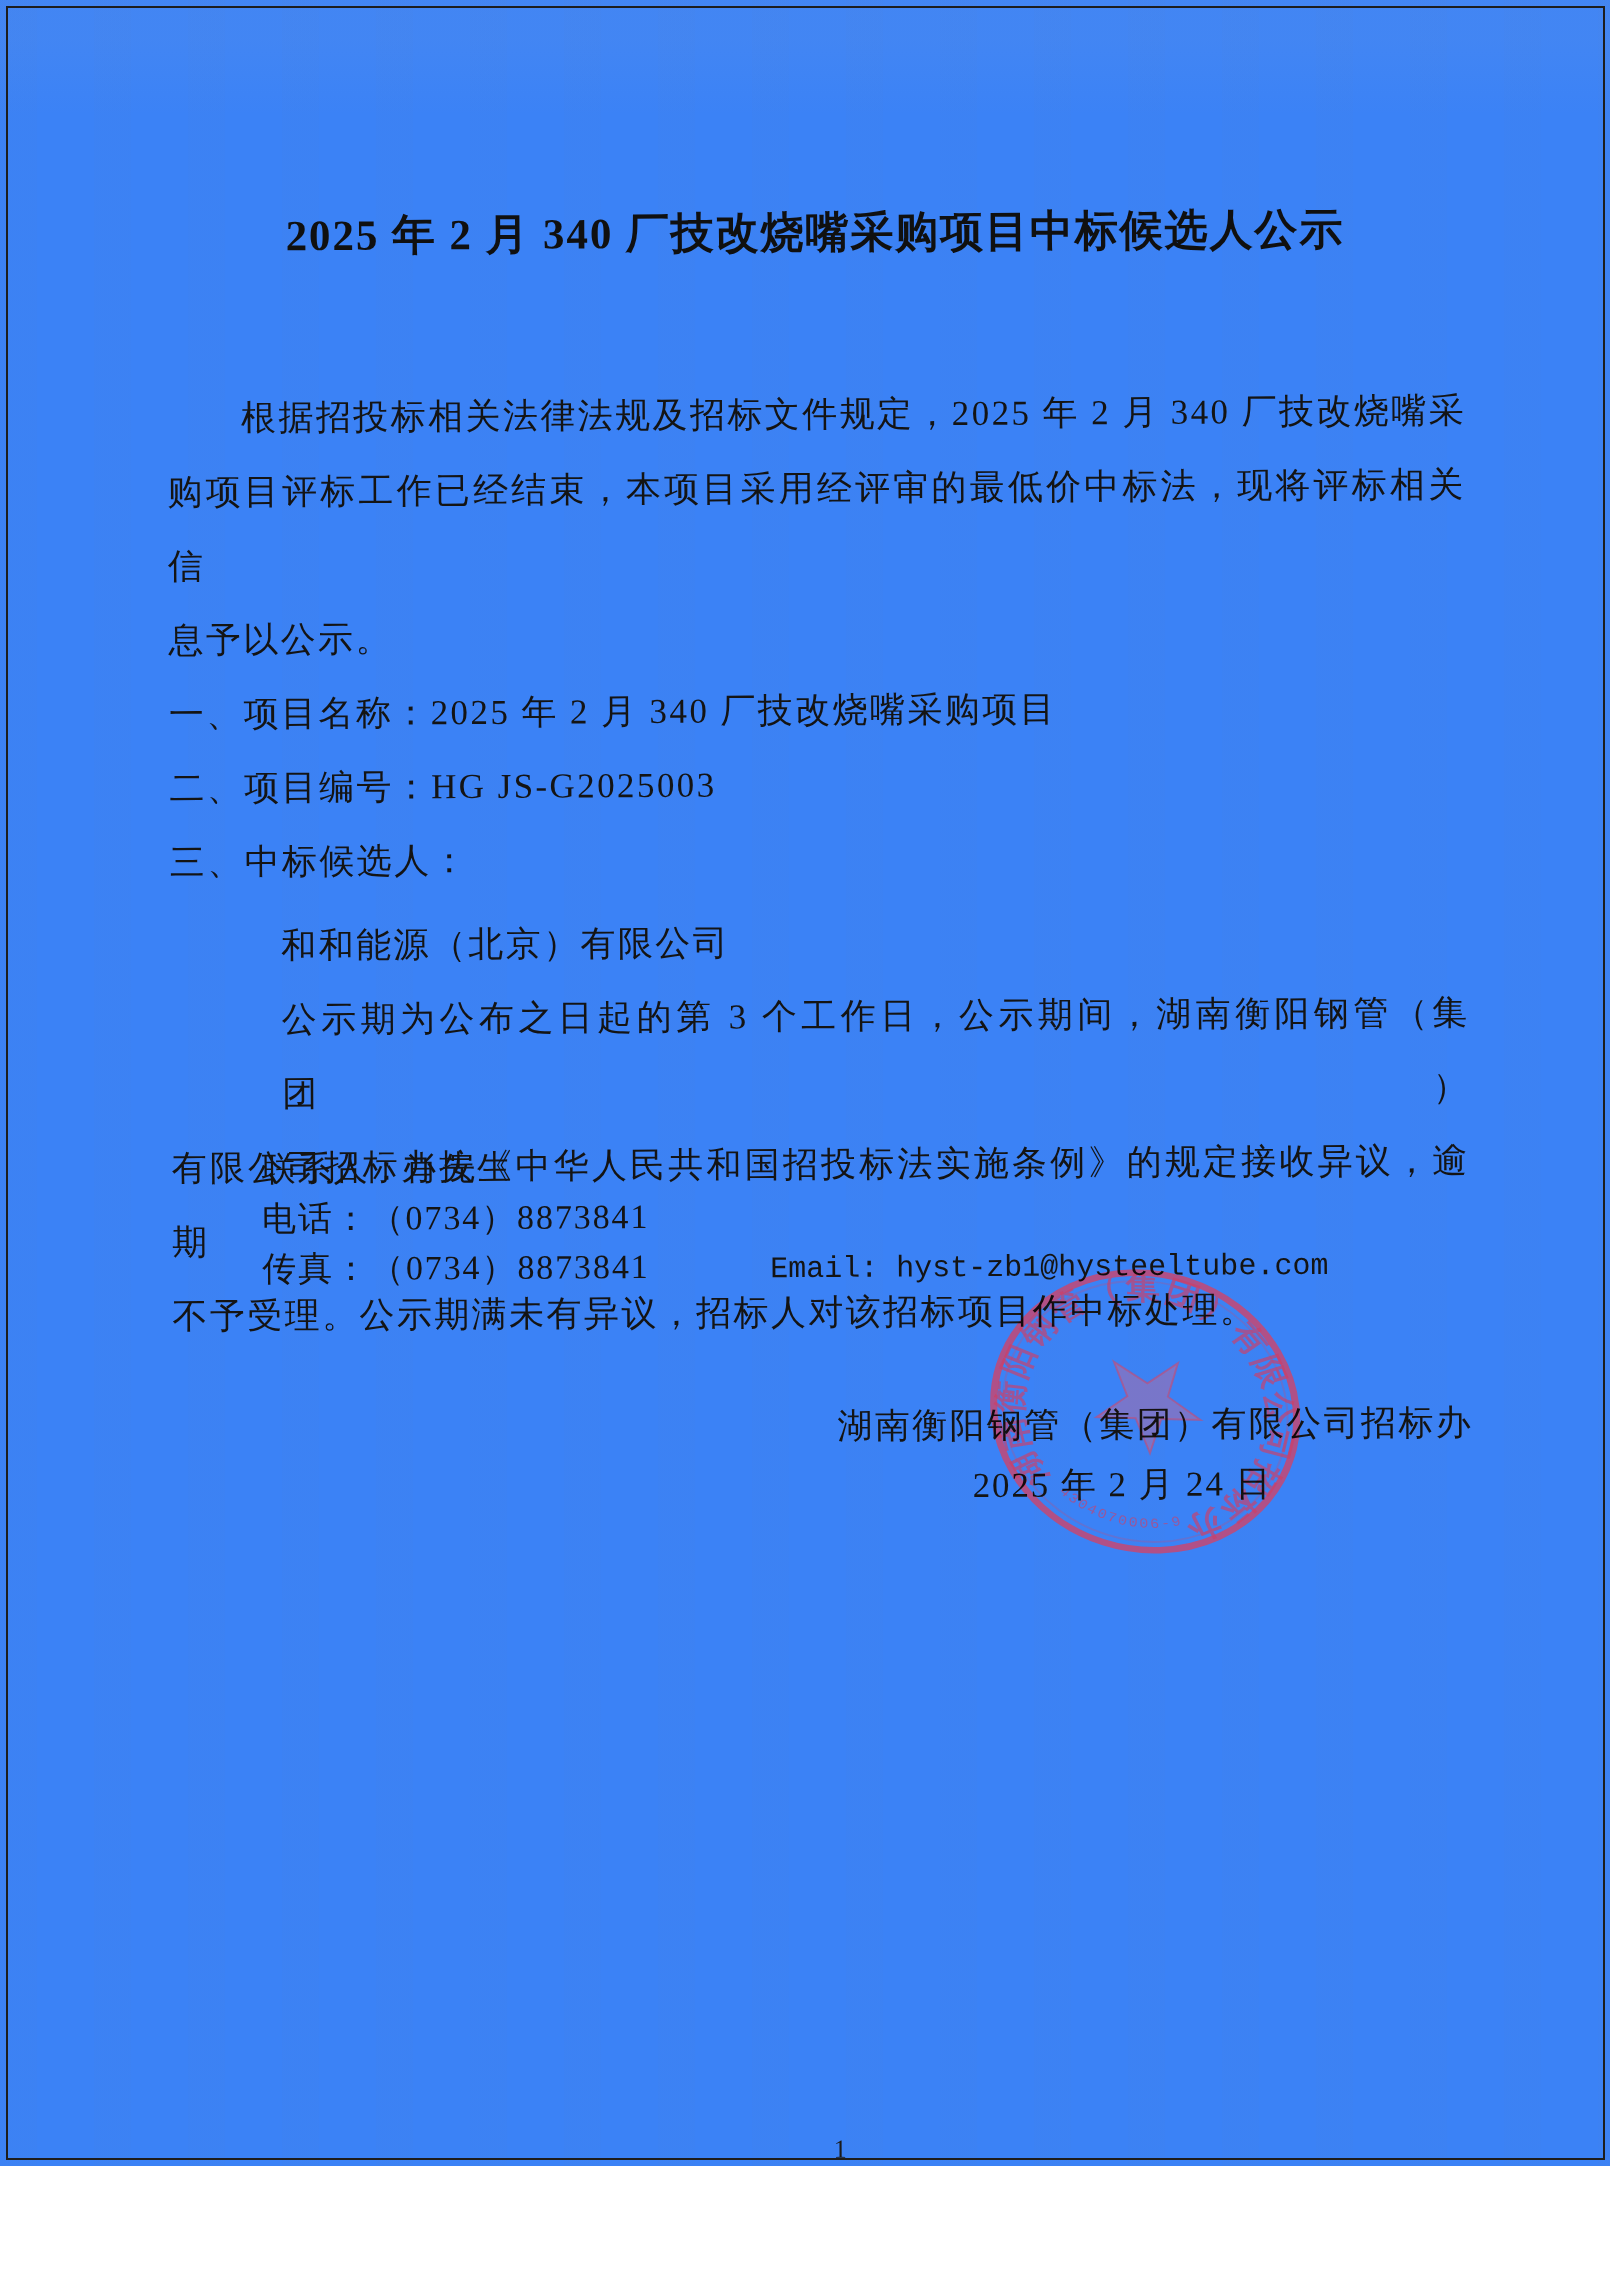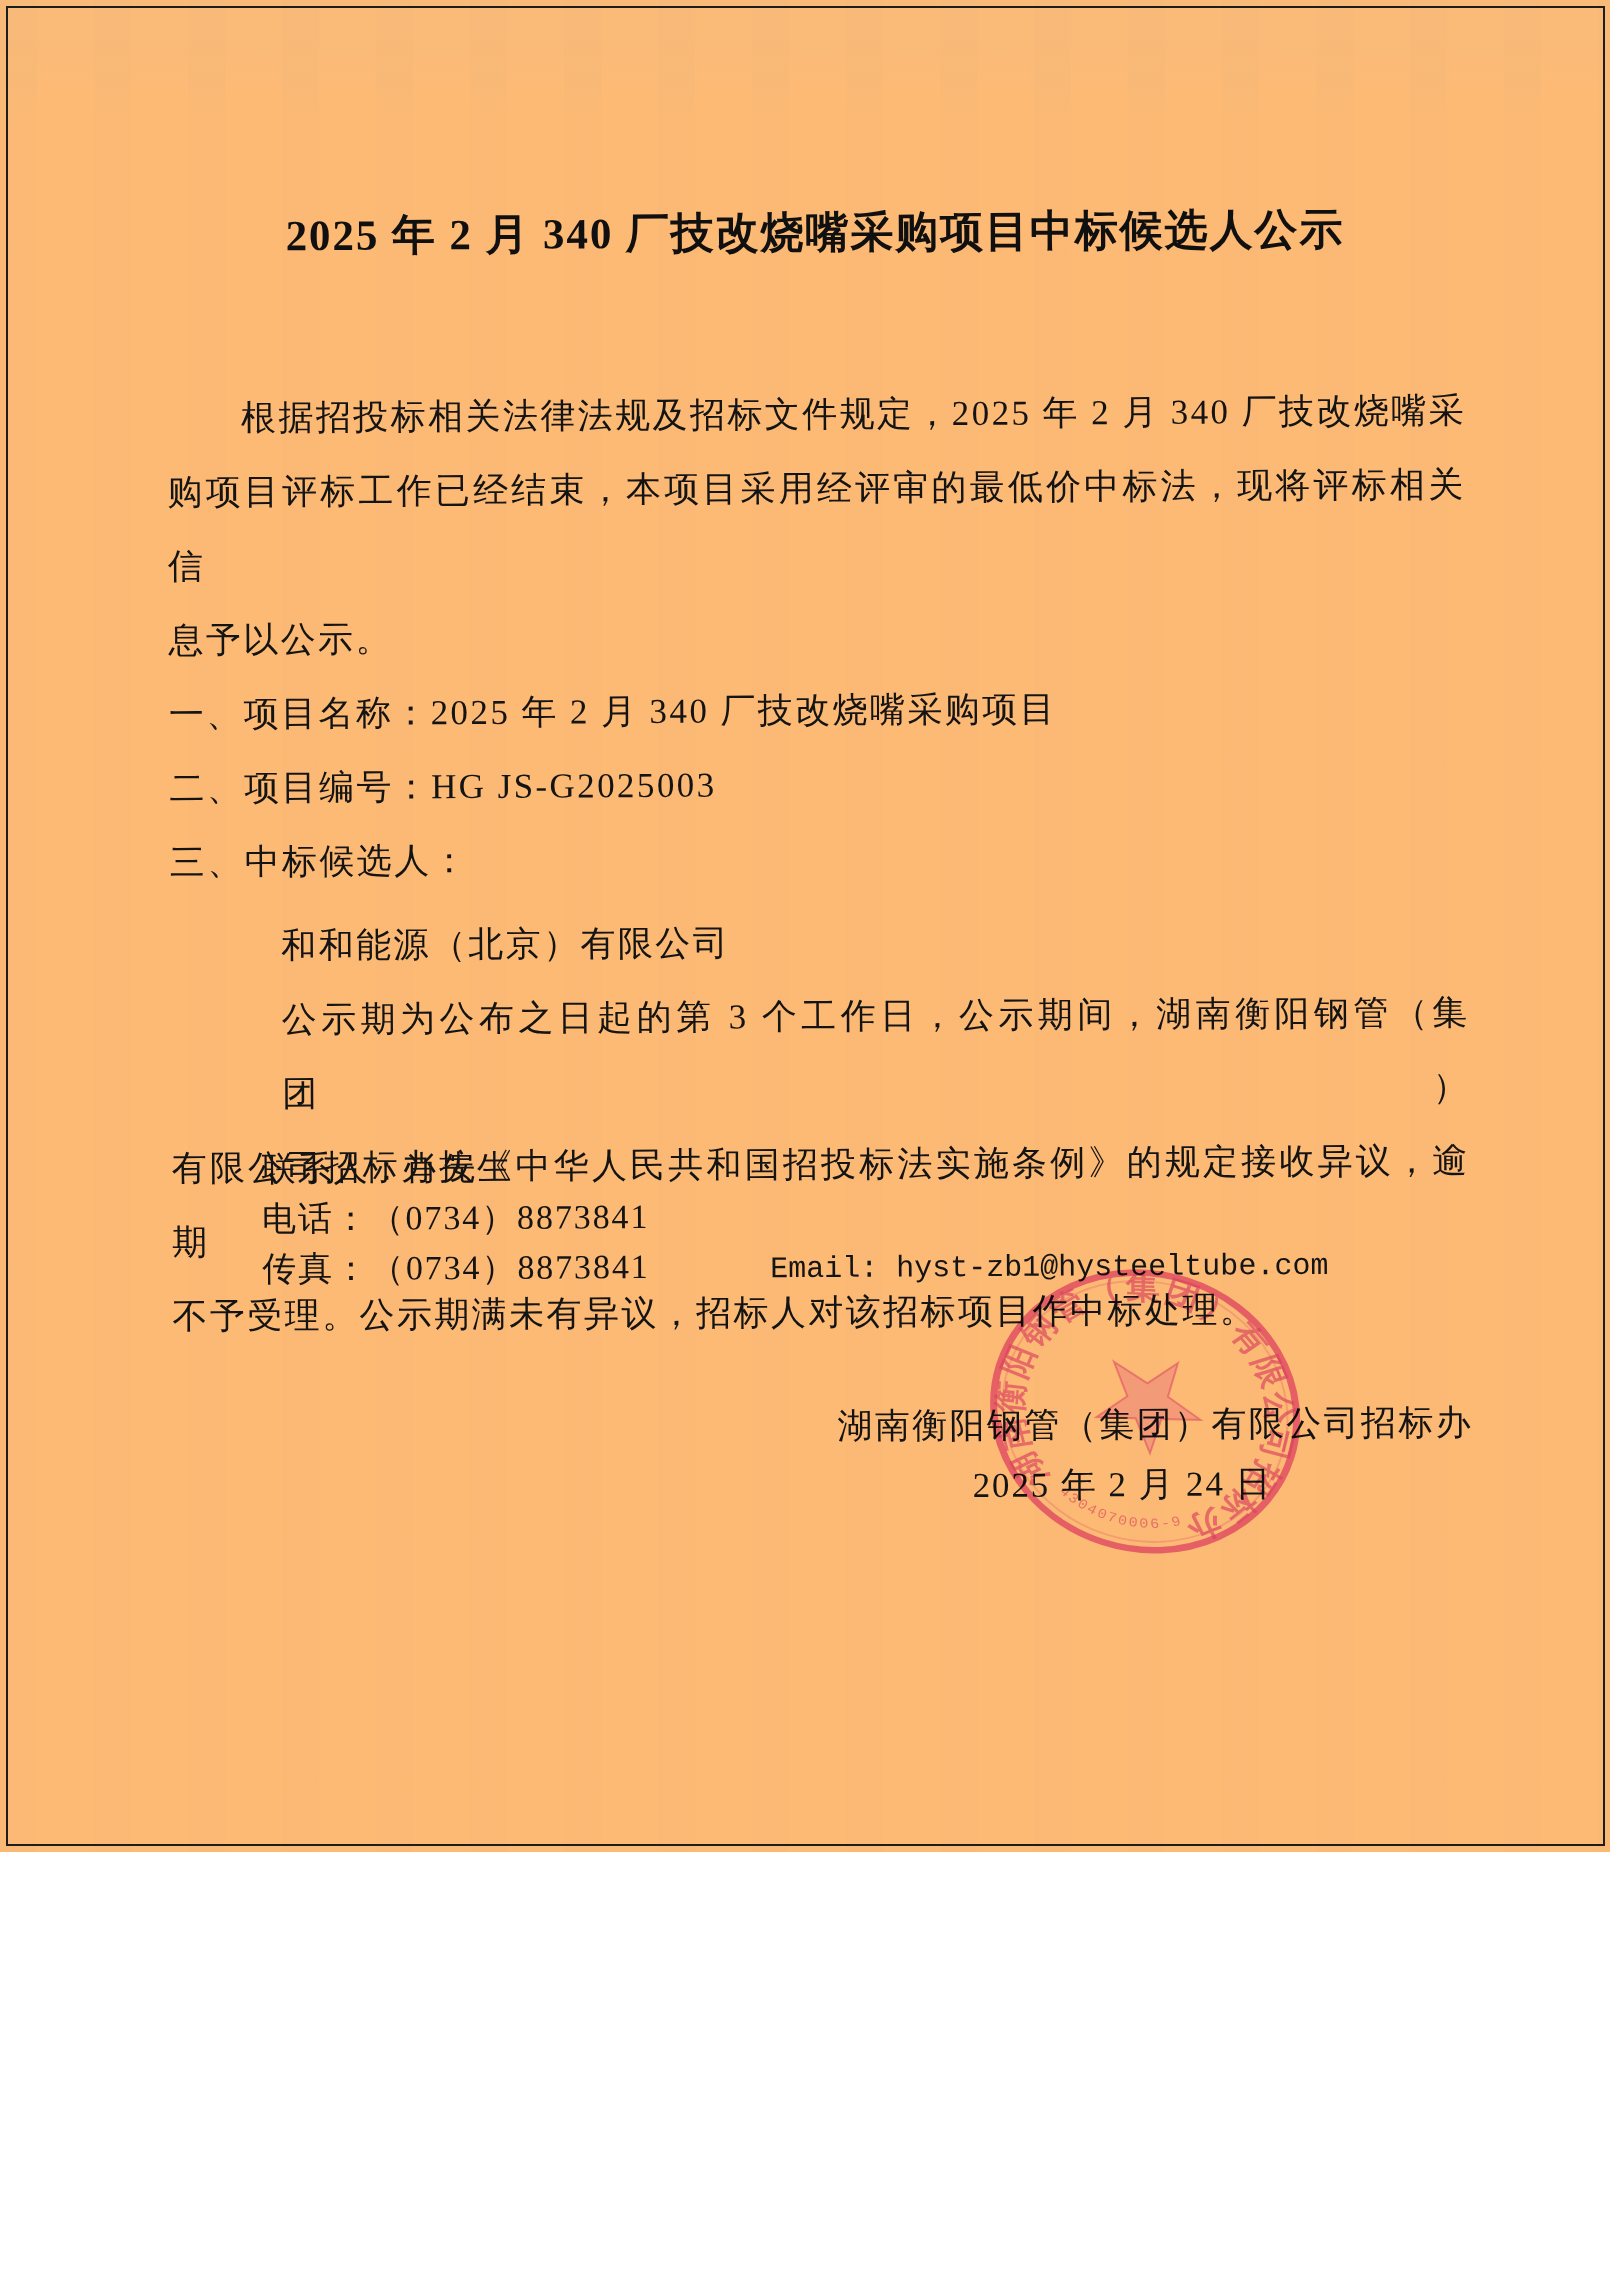--- a/index.html
+++ b/index.html
@@ -1,17 +1,17 @@
 <!DOCTYPE html>
 <html><head>
 <meta charset="utf-8">
 <style>
   html,body{margin:0;padding:0;background:#ffffff;}
   .page{
-    position:relative;width:1611px;height:1852px;background:#fdba74;overflow:hidden;
+    position:relative;width:1611px;height:2166px;background:#3b82f6;overflow:hidden;
     font-family:"Liberation Serif", serif;color:#161616;
   }
   .noise{
     position:absolute;inset:0;pointer-events:none;
     background:
       repeating-linear-gradient(90deg, rgba(120,120,120,0.018) 0 37px, rgba(0,0,0,0) 37px 94px),
       linear-gradient(180deg, rgba(200,200,195,0.05) 0 39px, rgba(0,0,0,0) 116px);
   }
   .scan-border{position:absolute;inset:5.8px;border:2.9px solid #1d1d1d;pointer-events:none;}
   .sheet{position:absolute;inset:0;transform:rotate(-0.35deg);transform-origin:805px 408px;}

